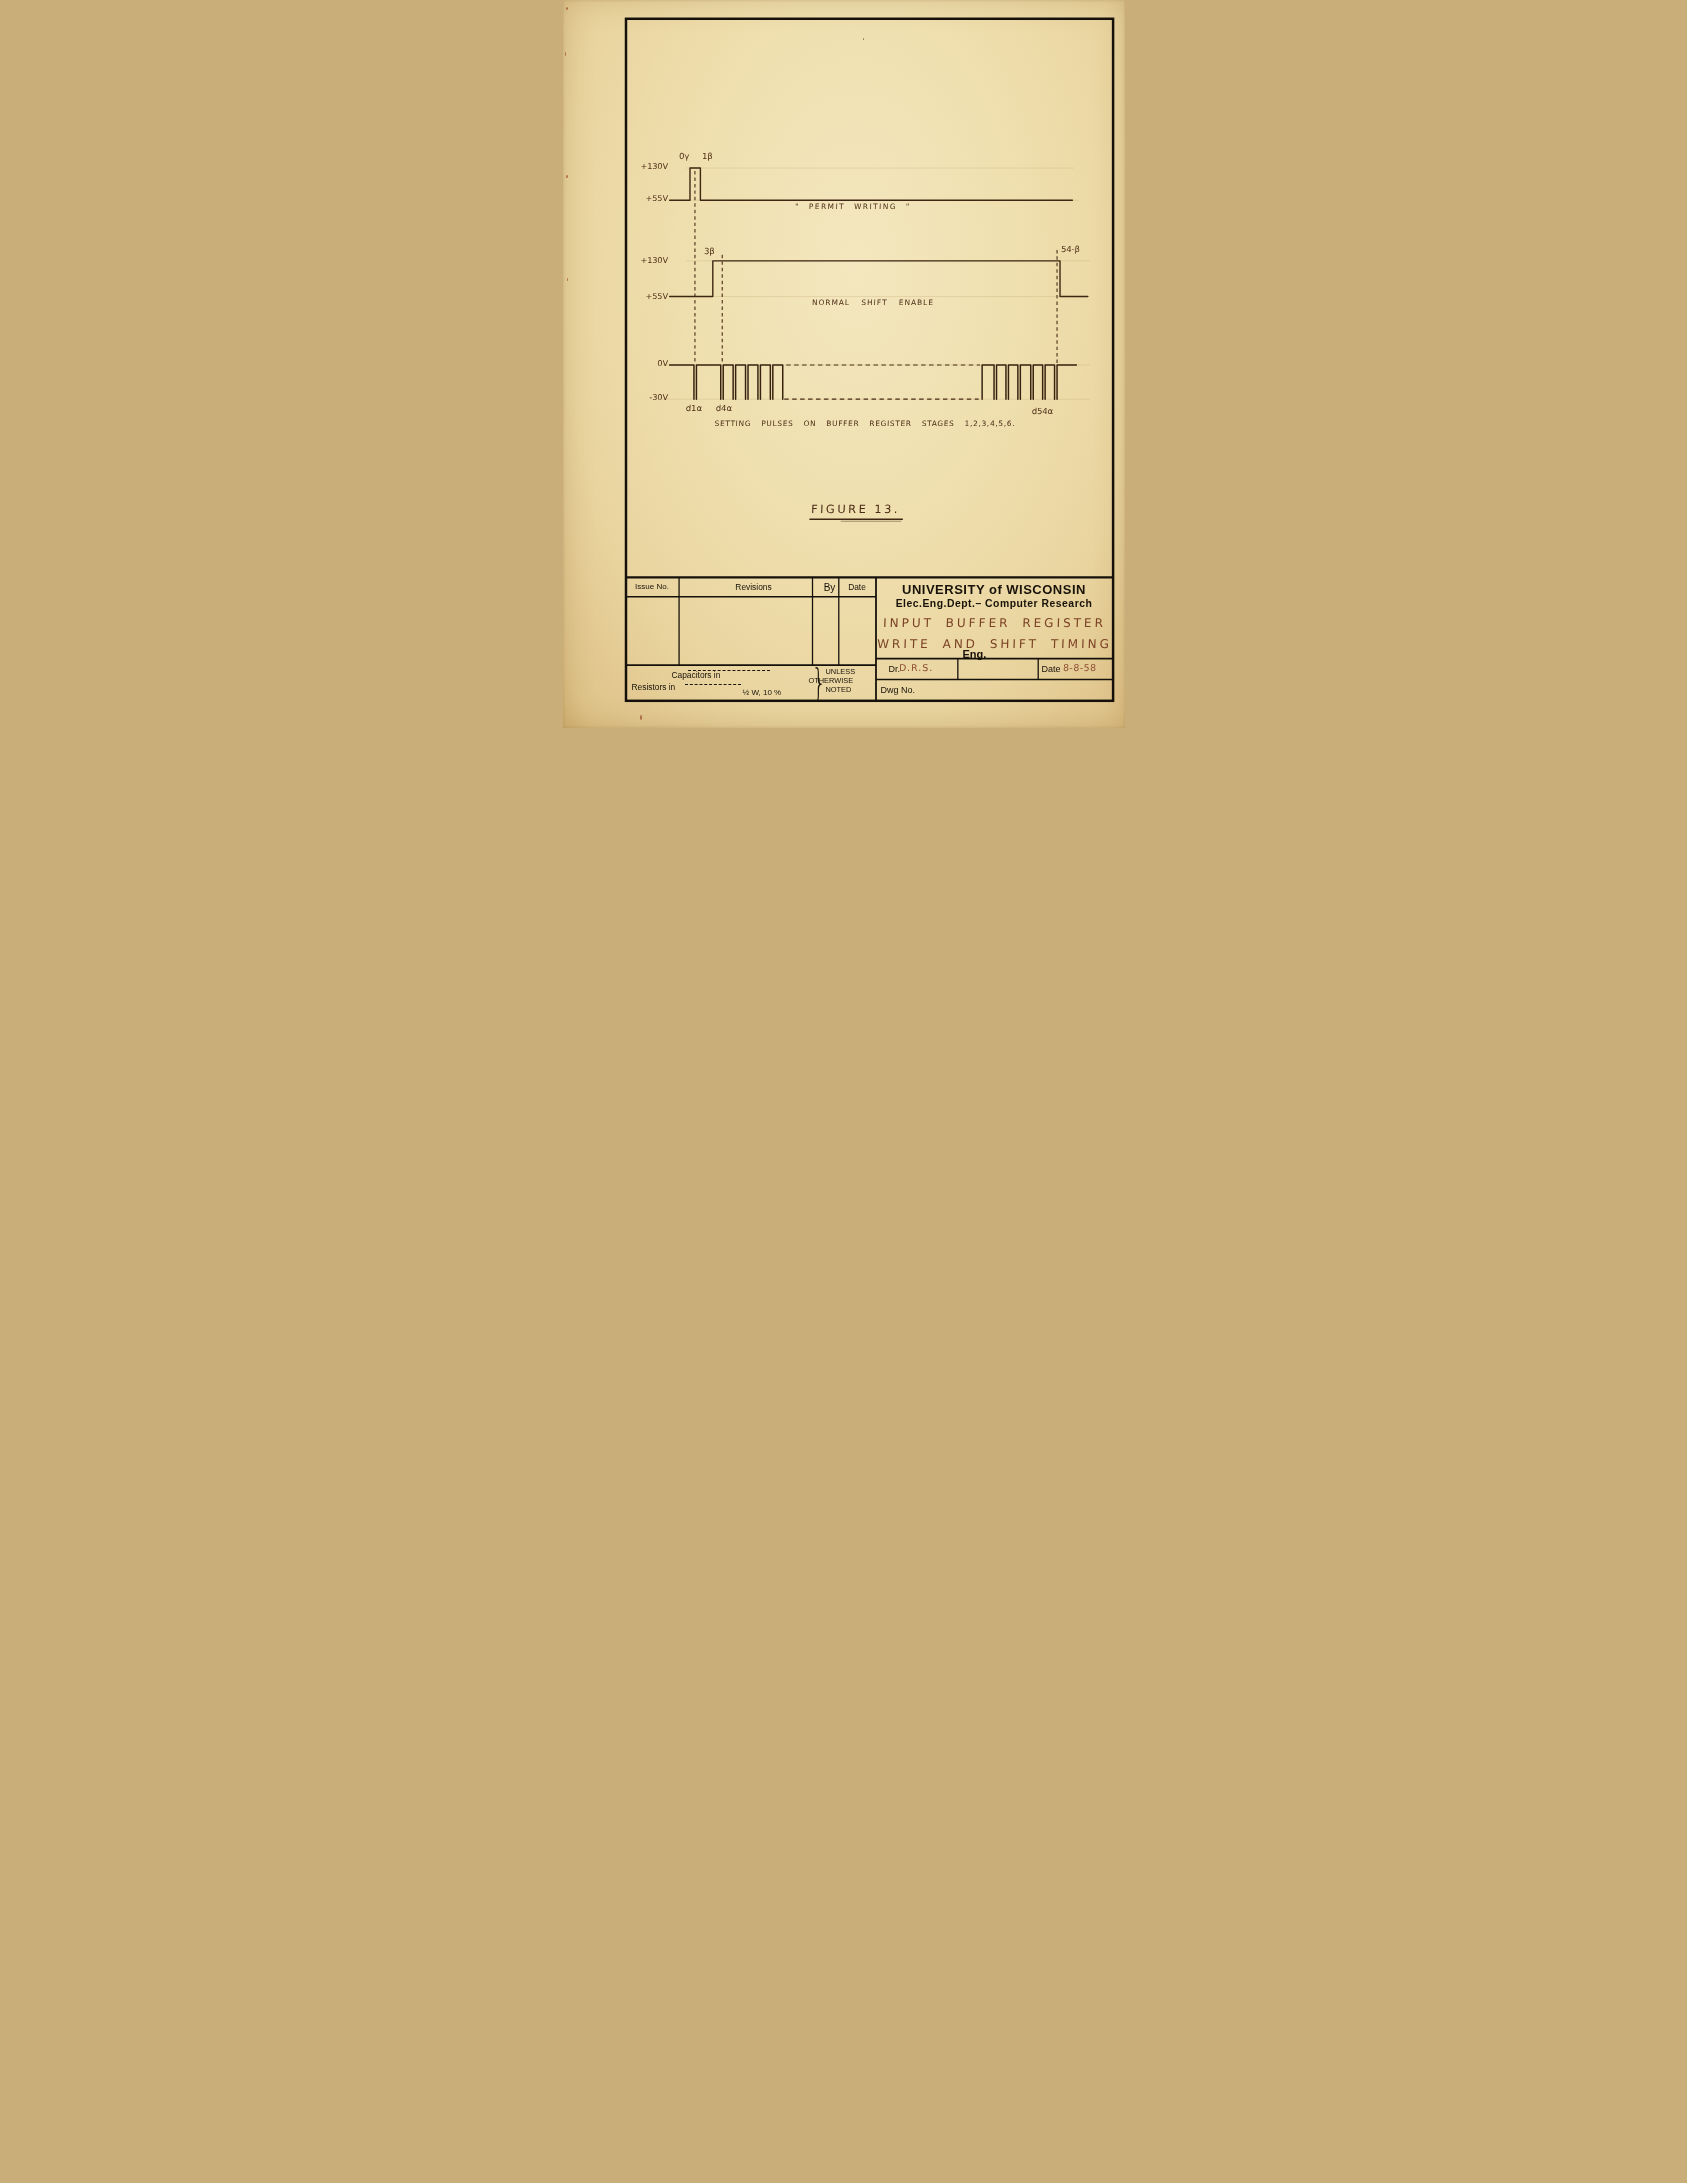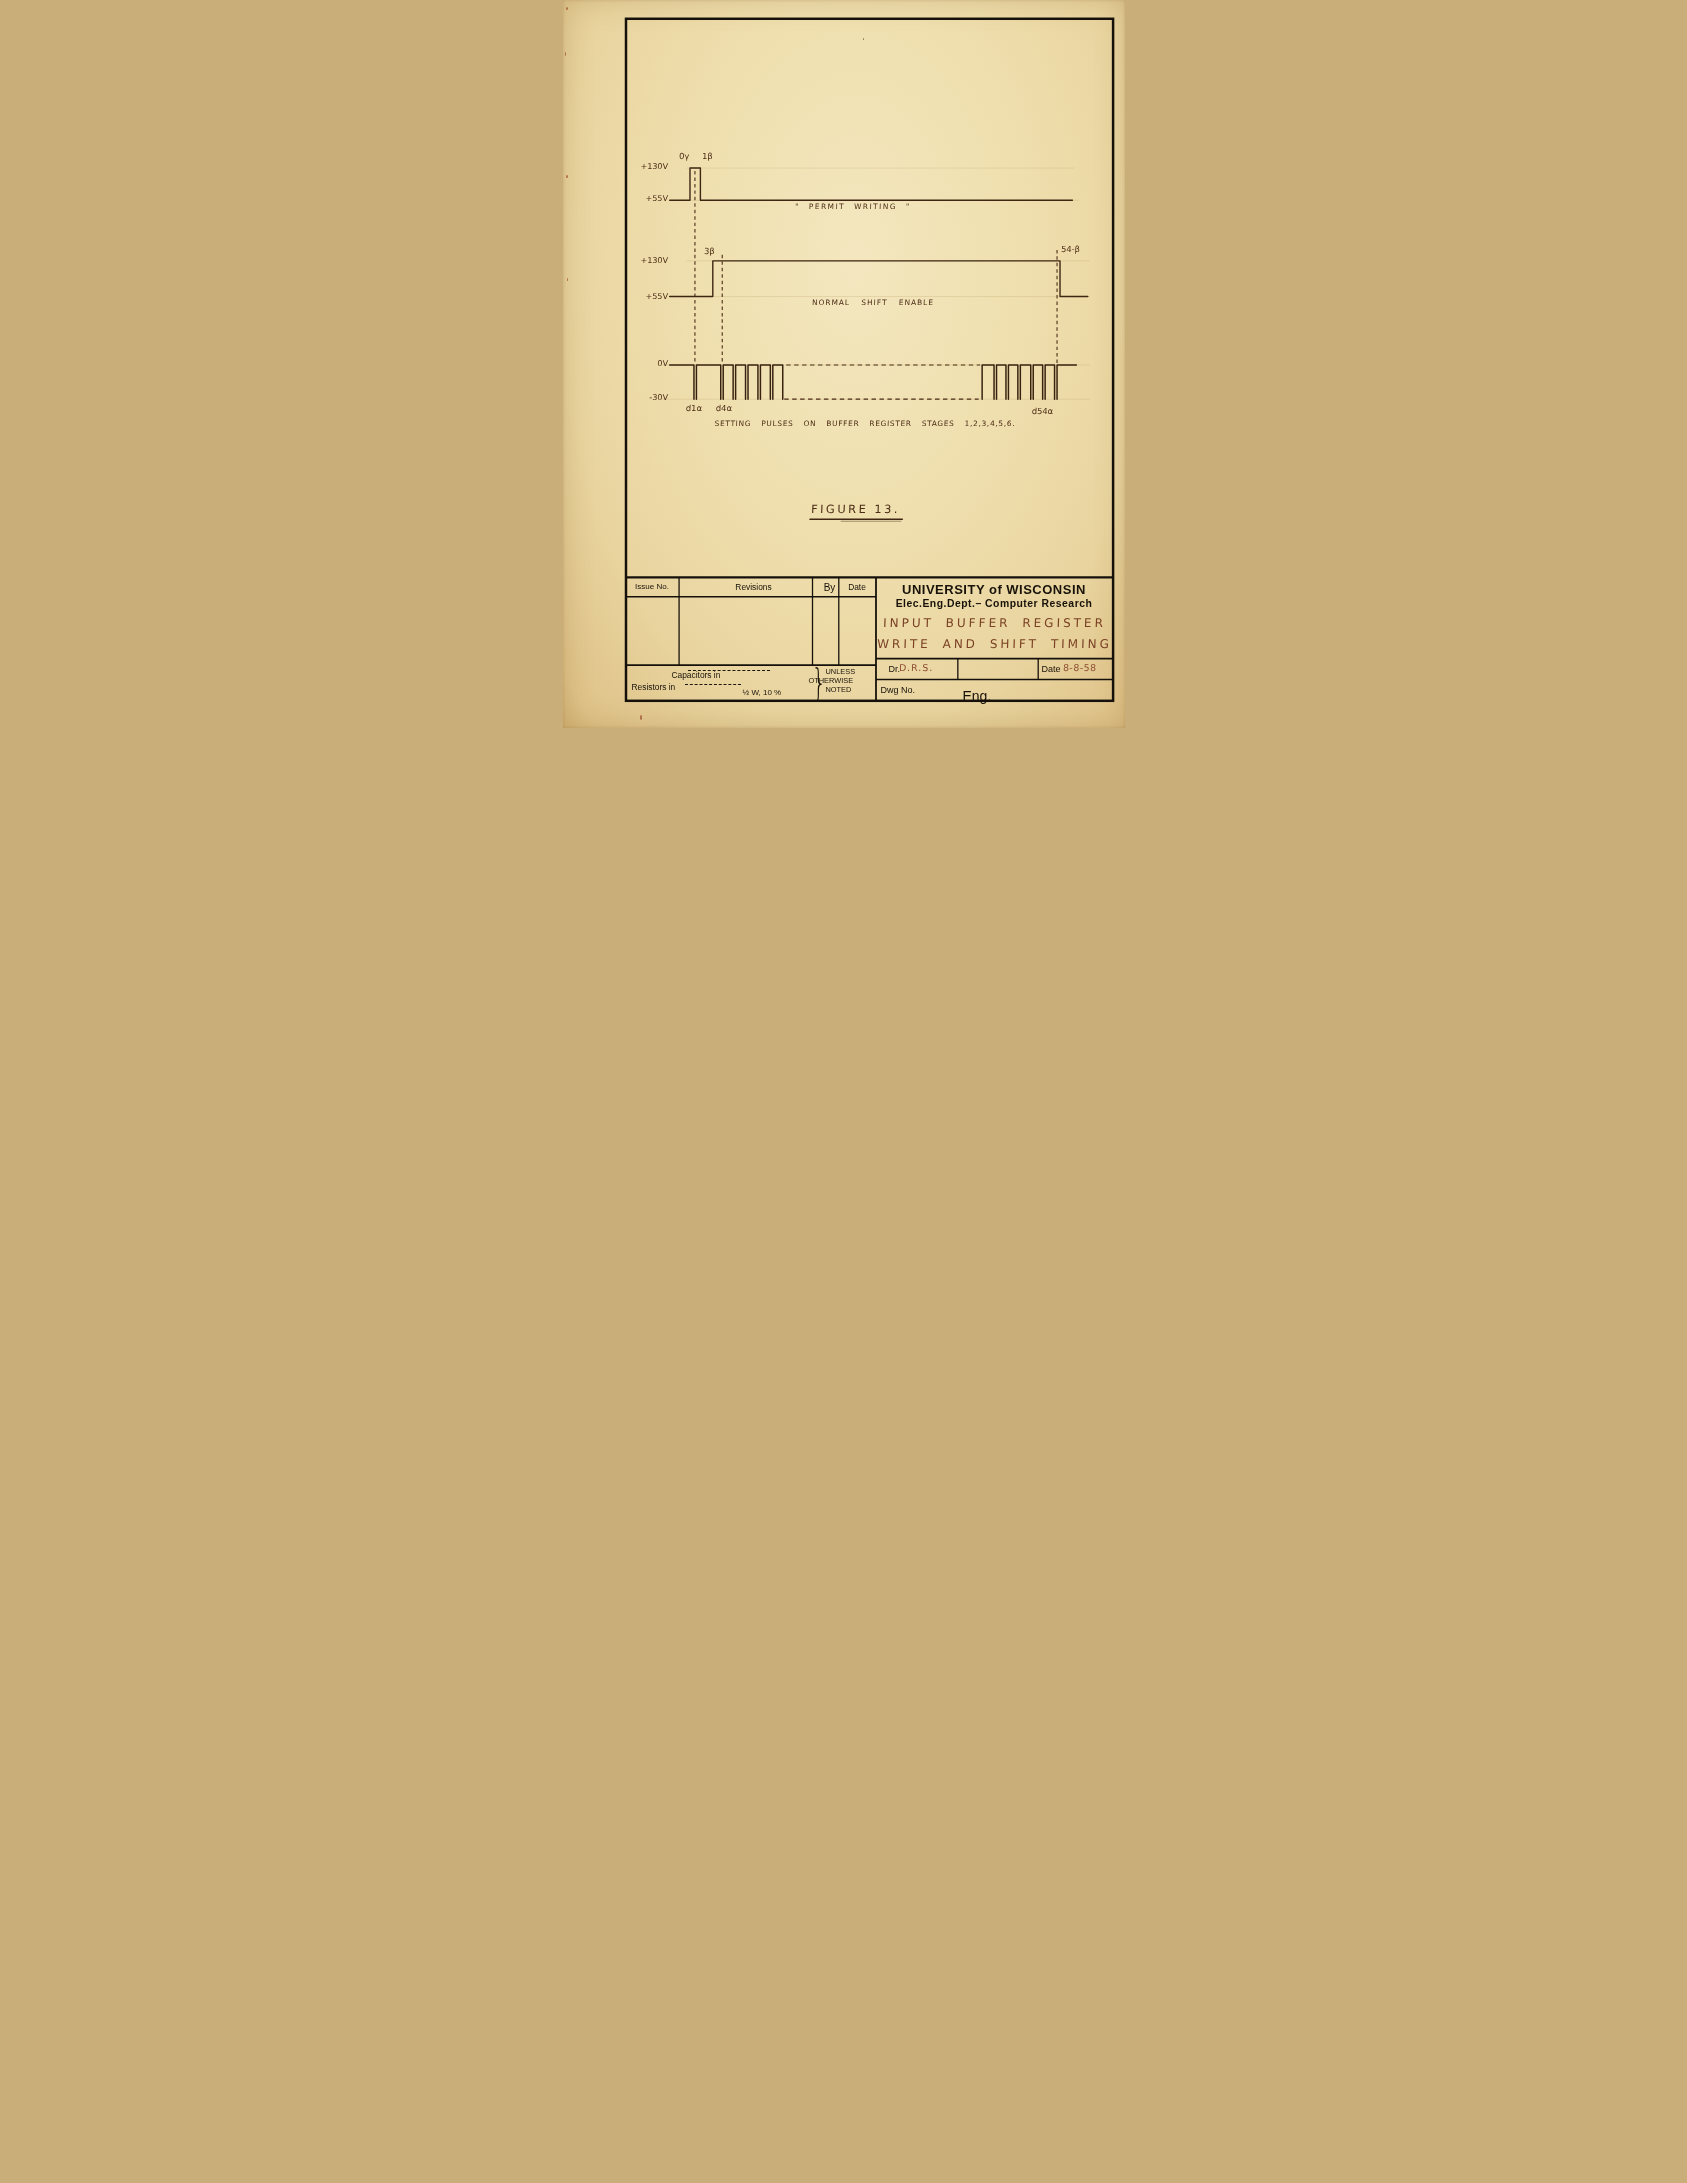--- a/index.html
+++ b/index.html
@@ -119,21 +119,21 @@
   <div class="abs print ctr" style="left:250px;top:582px;width:34px;font-size:10px;">By</div>
   <div class="abs print ctr" style="left:276px;top:582px;width:37px;font-size:8.4px;">Date</div>
 
   <div class="abs print ctr" style="left:313px;top:582px;width:237px;font-size:13px;font-weight:700;letter-spacing:0.5px;">UNIVERSITY of WISCONSIN</div>
   <div class="abs print ctr" style="left:313px;top:598px;width:237px;font-size:10.4px;font-weight:700;letter-spacing:0.5px;text-align:center;">Elec.Eng.Dept.– Computer Research</div>
   <div class="abs hand hand-red ctr" style="left:313px;top:616px;width:237px;font-size:12px;letter-spacing:3px;word-spacing:5px;">INPUT BUFFER REGISTER</div>
   <div class="abs hand hand-red ctr" style="left:313px;top:637px;width:237px;font-size:12px;letter-spacing:3px;word-spacing:5px;">WRITE AND SHIFT TIMING</div>
 
   <div class="abs print" style="left:318px;top:664px;font-size:9px;margin-left:8px;">Dr.</div>
   <div class="abs hand hand-sig" style="left:336px;top:662px;font-size:9.4px;letter-spacing:1px;">D.R.S.</div>
-  <div class="abs print" style="left:400px;top:688px;font-size:14px;">Eng.</div>
+  <div class="abs print" style="left:400px;top:648px;font-size:11px;font-weight:bold;">Eng.</div>
   <div class="abs print" style="left:479px;top:664px;font-size:9px;">Date</div>
   <div class="abs hand hand-sig" style="left:500px;top:662px;font-size:9.4px;letter-spacing:0.5px;">8-8-58</div>
   <div class="abs print" style="left:318px;top:685px;font-size:9px;">Dwg No.</div>
 
   <div class="abs print" style="left:69px;top:670px;font-size:8.4px;padding-left:40px;">Capacitors in</div>
   <div class="dash-line" style="left:125px;top:670px;width:82px;"></div>
   <div class="abs print" style="left:69px;top:682px;font-size:8.4px;">Resistors in</div>
   <div class="dash-line" style="left:122px;top:684px;width:56px;"></div>
   <div class="abs print" style="left:180px;top:681px;font-size:8px;margin-top:7px;">½ W, 10 %</div>
   <div class="abs brace" style="left:244px;top:664px;">}</div>

